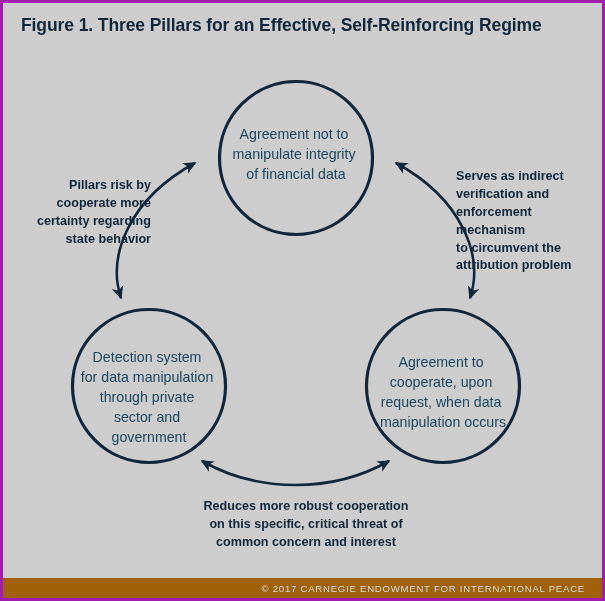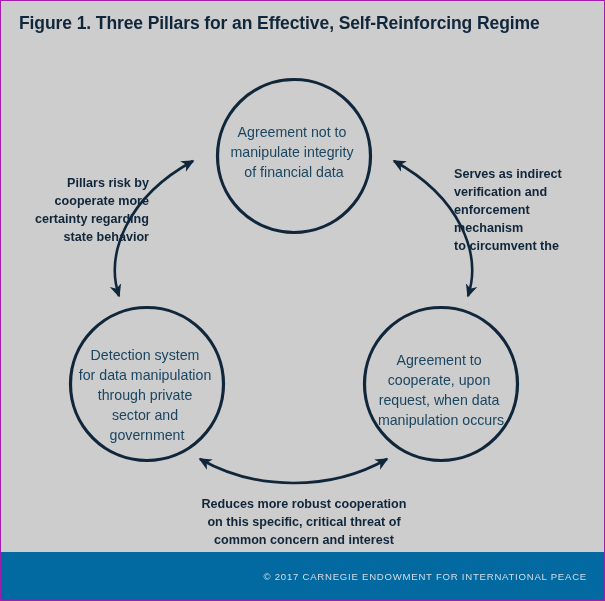--- a/index.html
+++ b/index.html
@@ -9,21 +9,21 @@
   }
   body {
     font-family: "Liberation Sans", sans-serif;
   }
   #figure-root {
     position: relative;
     width: 605px;
     height: 601px;
     background: #cdcdcd;
     box-sizing: border-box;
-    border: 1px solid #a21caf;
+    border: 3px solid #a21caf;
     overflow: hidden;
   }
   #figure-title {
     position: absolute;
     left: 18px;
     top: 12px;
     width: 570px;
     font-size: 17.5px;
     font-weight: bold;
     color: #10263b;
@@ -65,22 +65,22 @@
     left: 163px;
     top: 495px;
     width: 280px;
     text-align: center;
   }
   #footer-bar {
     position: absolute;
     left: 0;
     right: 0;
     bottom: 0;
-    height: 48px;
-    background: #0369a1;
+    height: 20px;
+    background: #a16207;
     display: flex;
     align-items: center;
     justify-content: flex-end;
   }
   #footer-credit {
     color: #d5dde4;
     font-size: 9.6px;
     letter-spacing: 0.75px;
     padding-right: 17px;
   }
@@ -135,20 +135,21 @@
     <div>cooperate more</div>
     <div>certainty regarding</div>
     <div>state behavior</div>
   </div>
 
   <div class="edge-label" id="edge-label-right">
     <div>Serves as indirect</div>
     <div>verification and</div>
     <div>enforcement mechanism</div>
     <div>to circumvent the</div>
+    <div>attribution problem</div>
   </div>
 
   <div class="edge-label" id="edge-label-bottom">
     <div>Reduces more robust cooperation</div>
     <div>on this specific, critical threat of</div>
     <div>common concern and interest</div>
   </div>
 
   <div id="footer-bar">
     <span id="footer-credit">© 2017 CARNEGIE ENDOWMENT FOR INTERNATIONAL PEACE</span>

